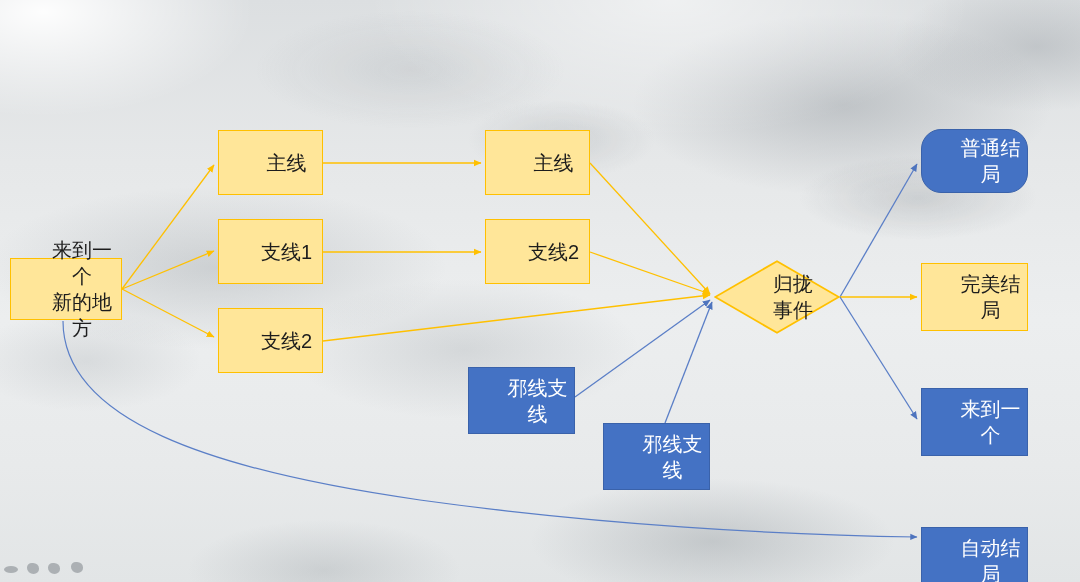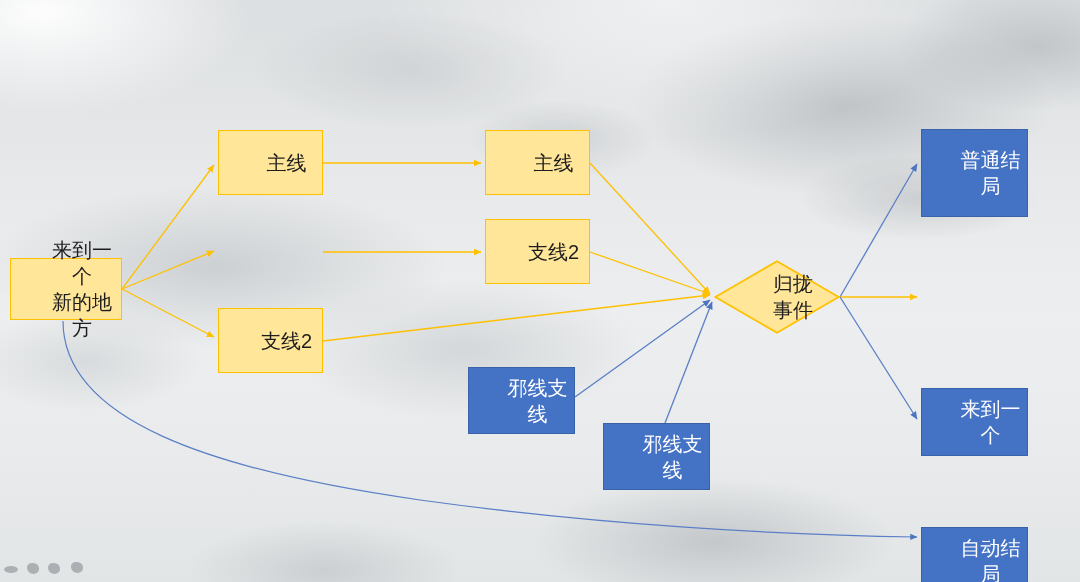--- a/index.html
+++ b/index.html
@@ -165,20 +165,23 @@
 
   <div class="node yellow" style="left:10px; top:258px; width:112px; height:62px;">
     <span>来到一个
 新的地方</span>
   </div>
 
   <div class="node yellow" style="left:218px; top:130px; width:105px; height:65px;">
     <span>主线</span>
   </div>
 
+  <div class="node yellow" style="left:218px; top:219px; width:105px; height:65px;">
+    <span>支线1</span>
+  </div>
 
   <div class="node yellow" style="left:218px; top:308px; width:105px; height:65px;">
     <span>支线2</span>
   </div>
 
   <div class="node yellow" style="left:485px; top:130px; width:105px; height:65px;">
     <span>主线</span>
   </div>
 
   <div class="node yellow" style="left:485px; top:219px; width:105px; height:65px;">
@@ -194,24 +197,27 @@
   </div>
 
   <div class="node diamond" style="left:714px; top:260px; width:126px; height:74px;">
     <svg class="diamond-shape" viewBox="0 0 126 74" preserveAspectRatio="none" xmlns="http://www.w3.org/2000/svg">
       <polygon points="63,1.2 124.8,37 63,72.8 1.2,37" fill="#ffe699" stroke="#ffc000" stroke-width="1.8"></polygon>
     </svg>
     <span class="diamond-label">归拢
 事件</span>
   </div>
 
-  <div class="node blue" style="left:921px; top:129px; width:107px; height:88px;">
+  <div class="node blue" style="left:921px; top:129px; width:107px; height:64px;border-radius:20px;">
     <span>普通结局</span>
   </div>
 
+  <div class="node yellow" style="left:921px; top:263px; width:107px; height:68px;">
+    <span>完美结局</span>
+  </div>
 
   <div class="node blue" style="left:921px; top:388px; width:107px; height:68px;">
     <span>来到一个</span>
   </div>
 
   <div class="node blue" style="left:921px; top:503px; width:107px; height:68px;margin-top:24px;">
     <span>自动结局</span>
   </div>
 
 </div>

